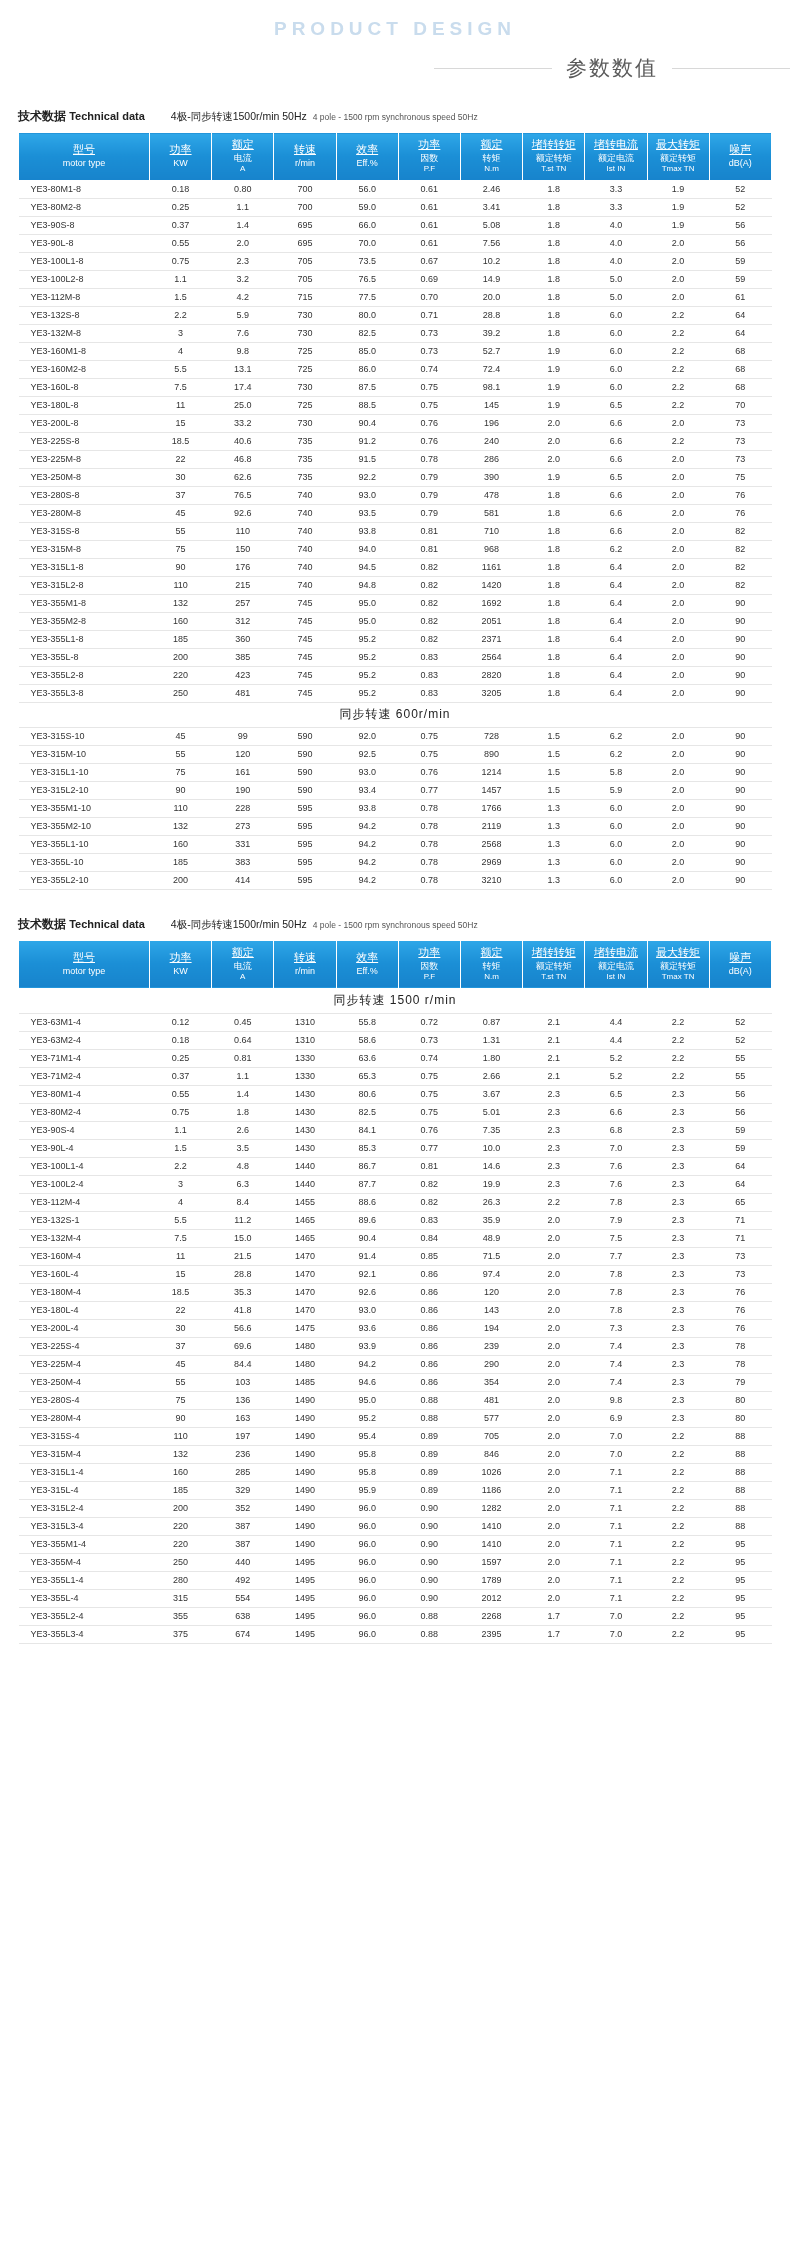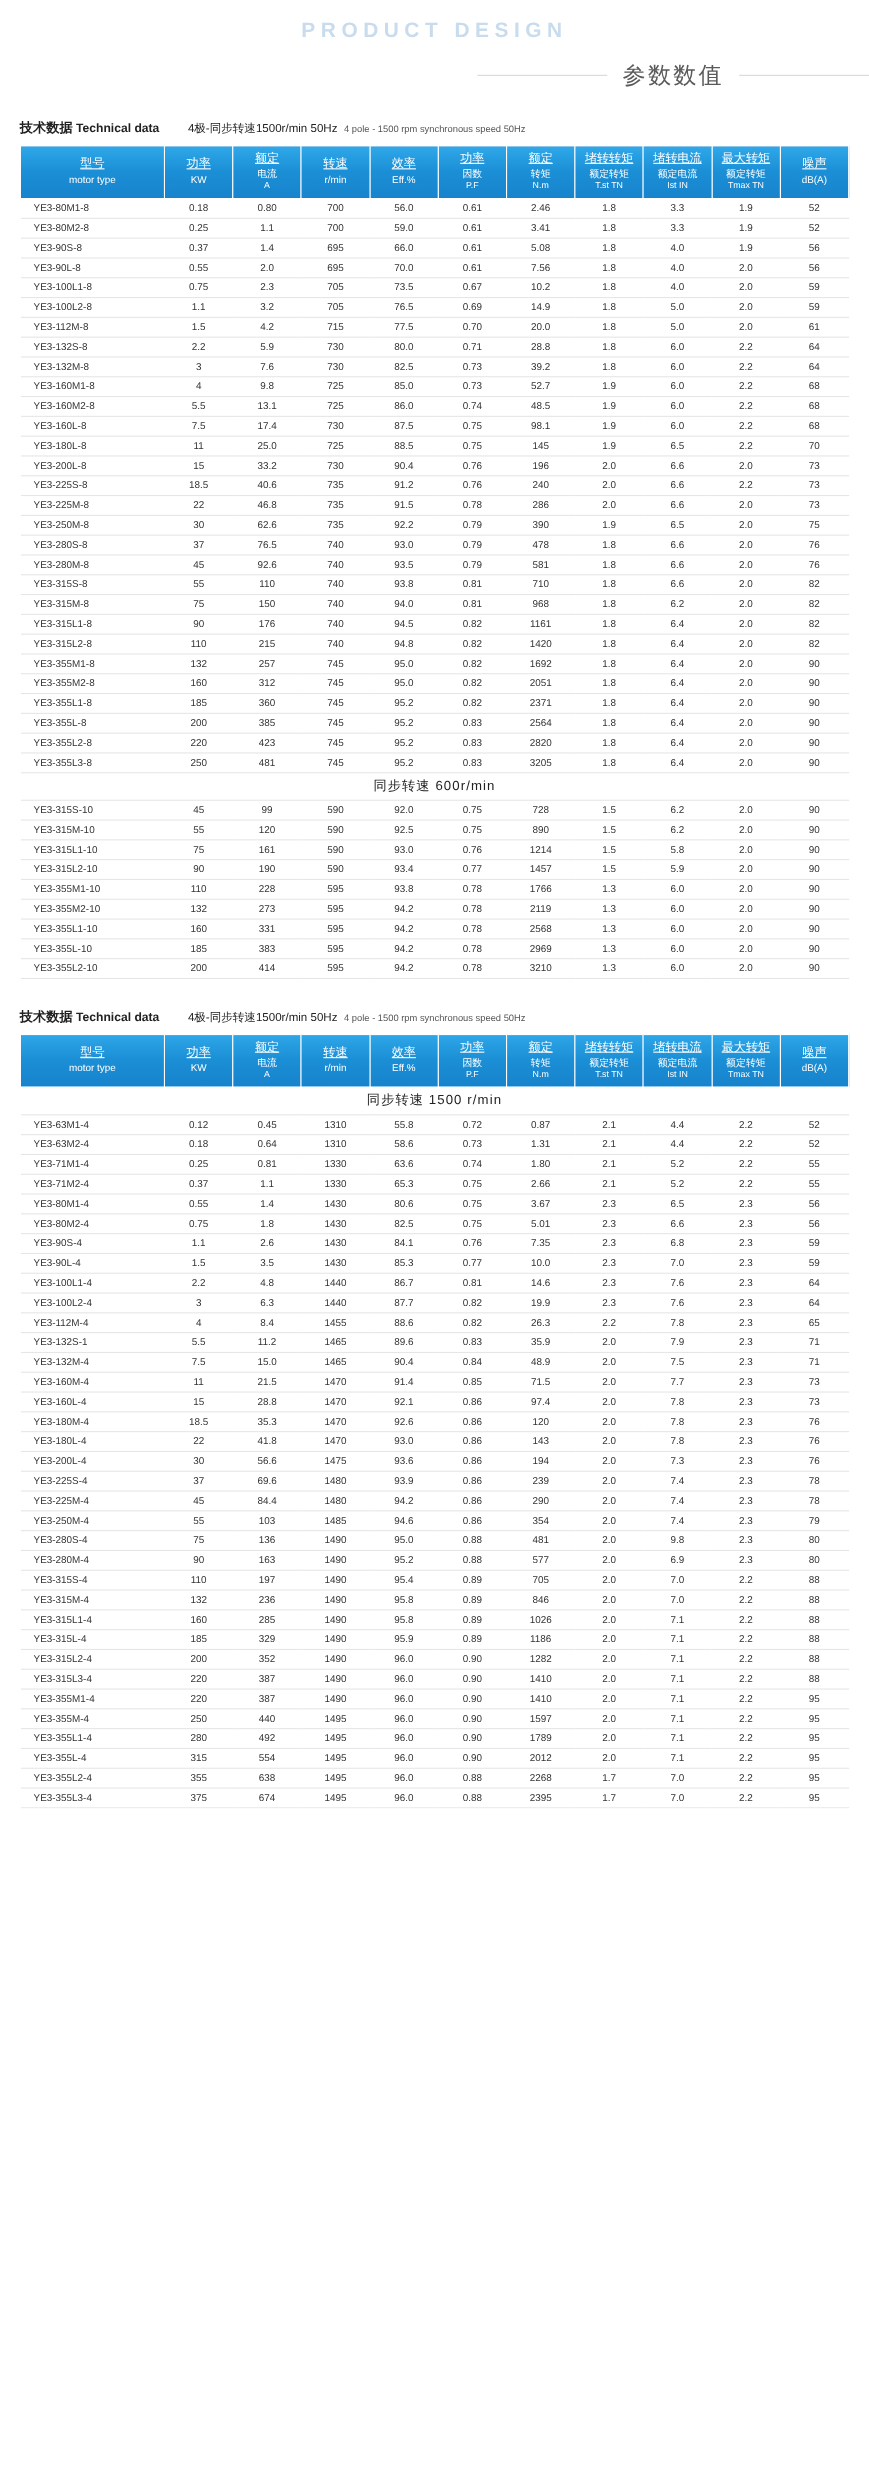--- a/index.html
+++ b/index.html
@@ -317,21 +317,21 @@
               <td>2.2</td>
               <td>68</td>
             </tr>
             <tr>
               <td class="model col0">YE3-160M2-8</td>
               <td>5.5</td>
               <td>13.1</td>
               <td>725</td>
               <td>86.0</td>
               <td>0.74</td>
-              <td>48.5</td>
+              <td>72.4</td>
               <td>1.9</td>
               <td>6.0</td>
               <td>2.2</td>
               <td>68</td>
             </tr>
             <tr>
               <td class="model col0">YE3-160L-8</td>
               <td>7.5</td>
               <td>17.4</td>
               <td>730</td>

